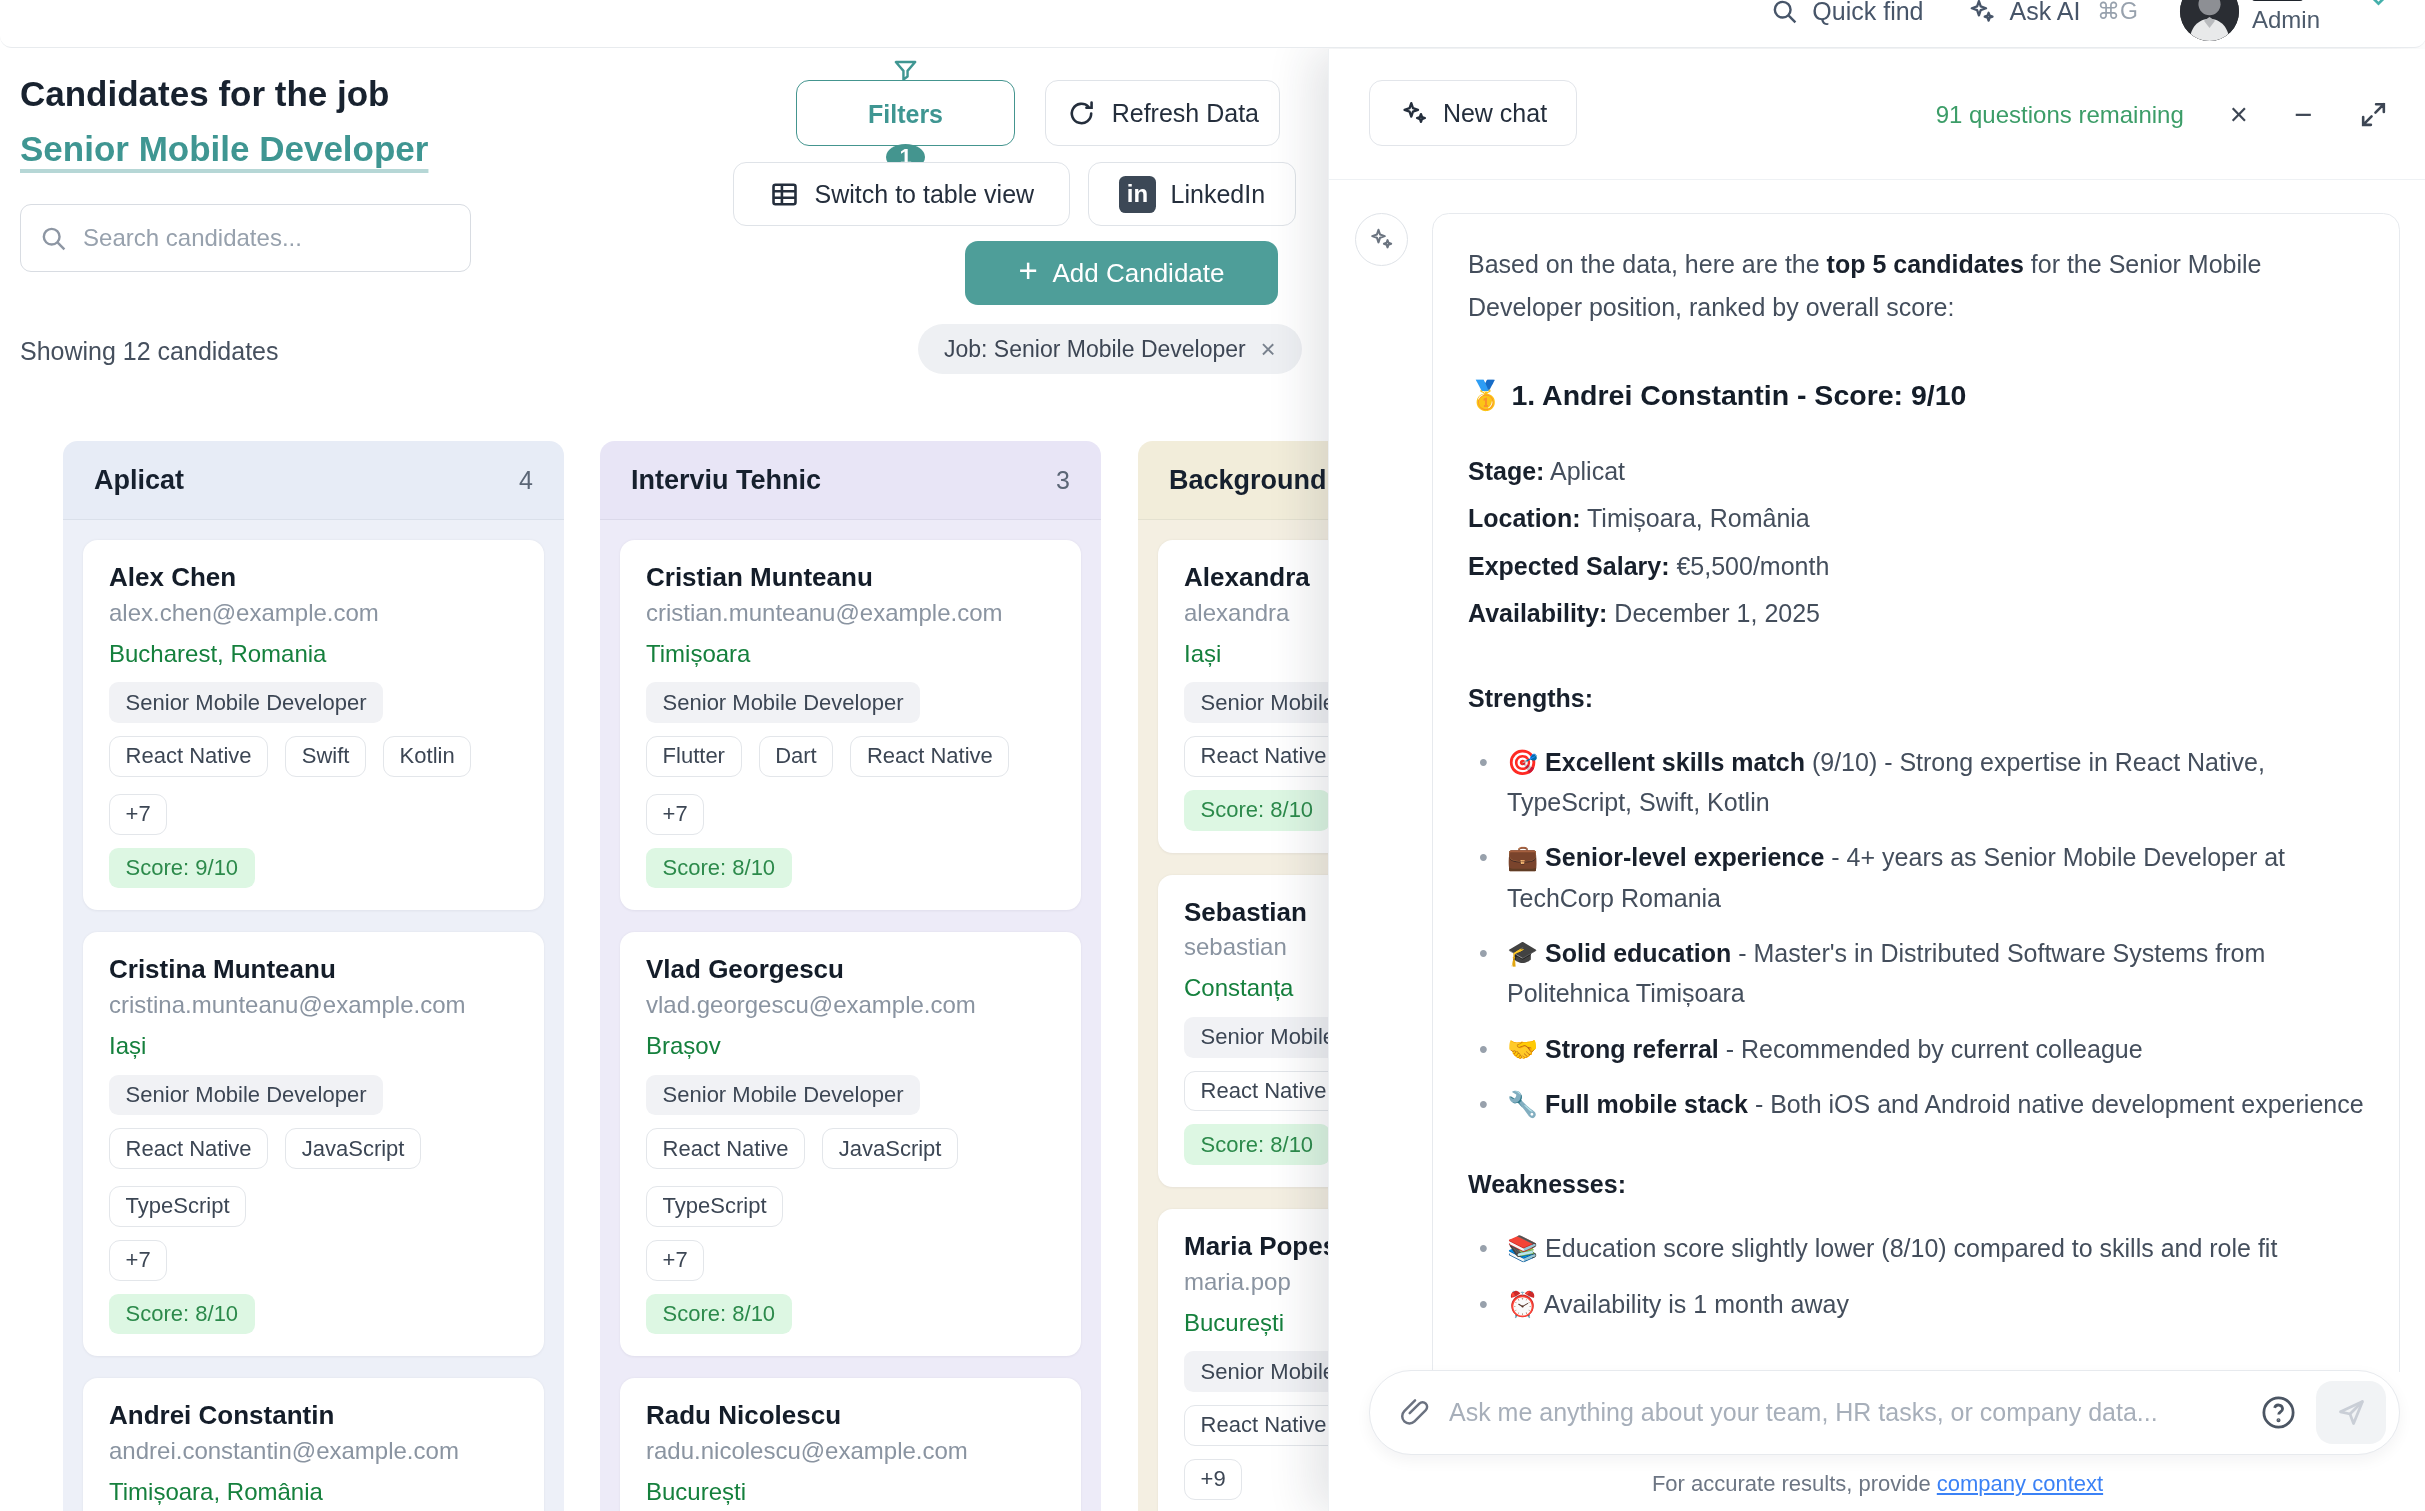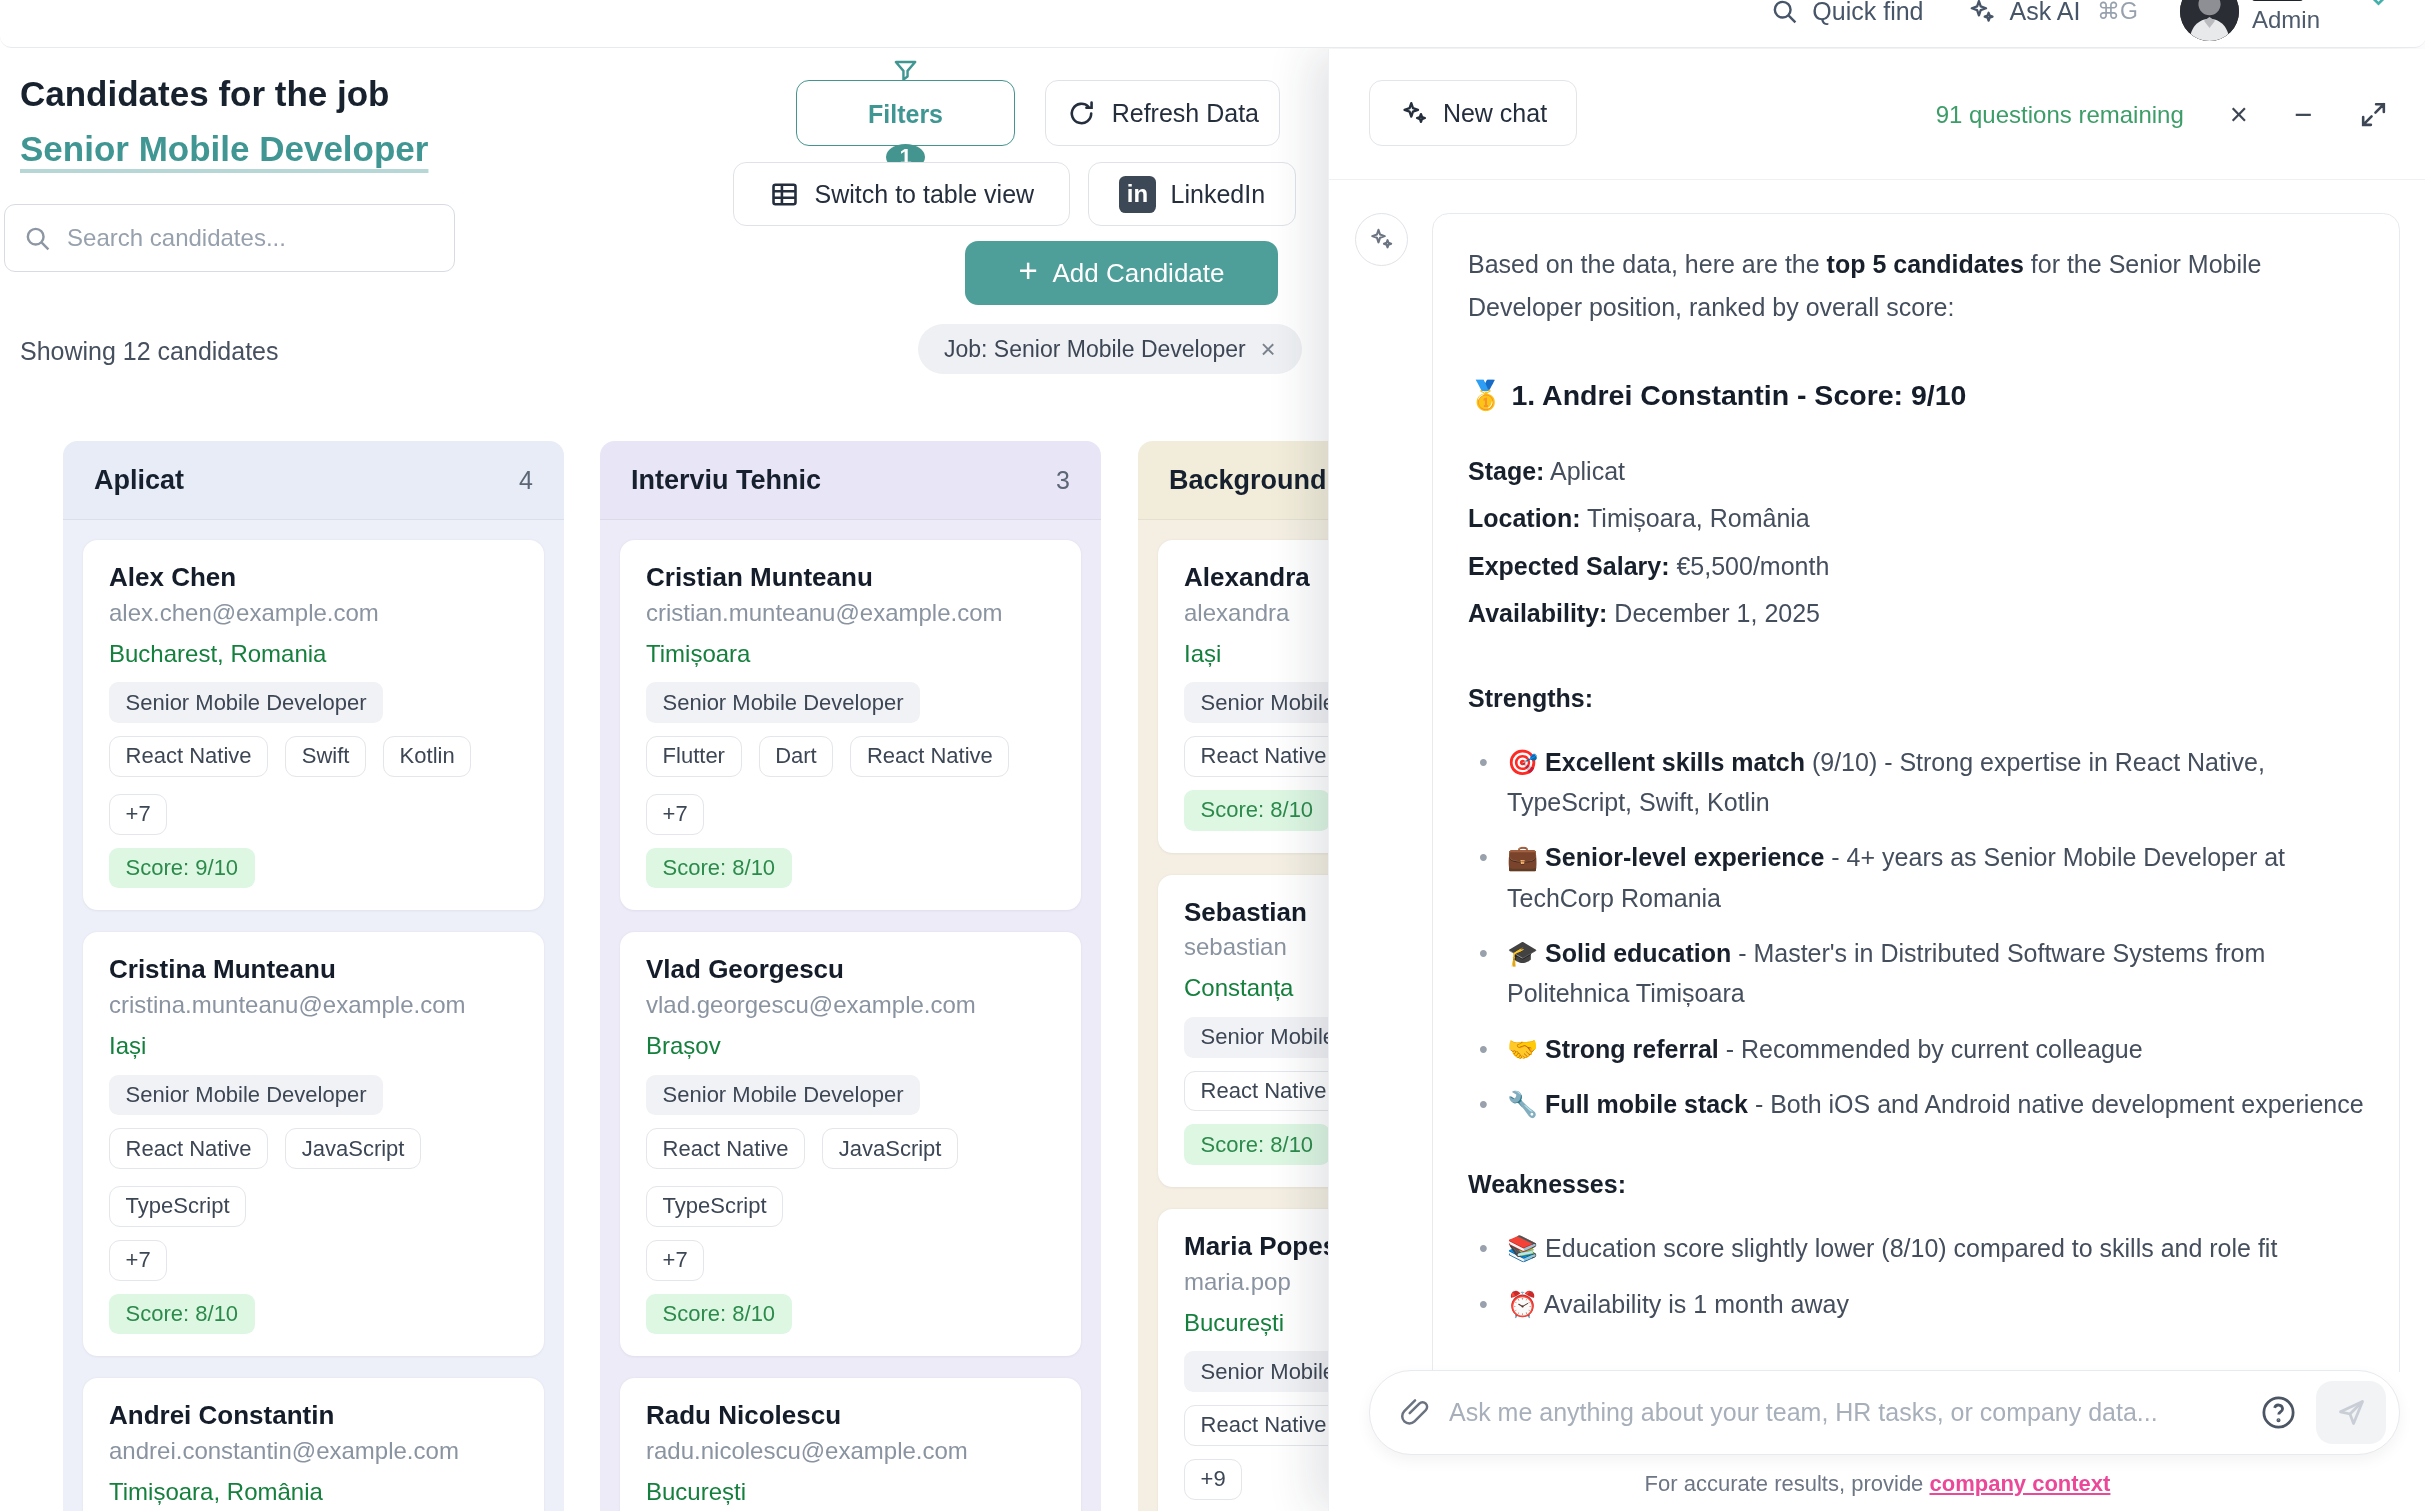--- a/index.html
+++ b/index.html
@@ -23,21 +23,21 @@
   .tb-user { display:flex; flex-direction:column; line-height:1.1; }
   .tb-user-name { width:51px; height:11px; background:#1f242c; border-radius:2.8px; margin-bottom:5.5px; }
   .tb-user-role { font-size:24px; color:#4c5a6b; }
   .tb-chevron { color:#44b0ab; margin-top:-24px; }
 
   
   .page-title { position:absolute; left:20px; top:74px; font-size:35px; font-weight:700; color:#18222f; }
   .job-link { position:absolute; left:20px; top:129px; font-size:35px; font-weight:700; color:#3f9692;
               text-decoration:underline; text-decoration-color:rgba(63,150,146,.38);
               text-decoration-thickness:3.7px; text-underline-offset:8.3px; cursor:pointer; }
-  .searchbox { position:absolute; left:4px; top:204px; width:451px; height:68px;
+  .searchbox { position:absolute; left:20px; top:204px; width:451px; height:68px;
                border:1.8px solid #d8dce2; border-radius:11px; background:#fff;
                display:flex; align-items:center; padding:0 18.4px; gap:14.7px; }
   .searchbox input { border:none; outline:none; flex:1; font-size:24px; color:#334155;
                      font-family:inherit; background:transparent; }
   .searchbox input::placeholder { color:#97a1ad; }
 
   .btn { position:absolute; display:flex; align-items:center; justify-content:center; gap:14.7px;
          background:#fff; border:1.8px solid #dfe3e8; border-radius:13px; font-size:25px;
          color:#242e3c; cursor:pointer; font-weight:400; }
   .btn-filters { left:796px; top:80px; width:219px; height:66px; border-color:#44958f;
@@ -120,21 +120,21 @@
                    display:flex; align-items:center; padding:0 13px 0 27.6px; gap:18.4px;
                    box-shadow:0 5.5px 14.7px rgba(15,23,42,.05); }
   .chat-inputbar input { flex:1; border:none; outline:none; font-size:25px; color:#334155;
                          font-family:inherit; background:transparent; }
   .chat-inputbar input::placeholder { color:#a7afba; }
   .send-btn { width:70px; height:63px; border-radius:16.6px; background:#f1f3f5; border:none;
               display:flex; align-items:center; justify-content:center; cursor:pointer; color:#c9ced6; }
   .help-ico { color:#4b5563; cursor:pointer; }
   .chat-footer { position:absolute; bottom:14.7px; left:0; right:0; text-align:center;
                  font-size:22px; color:#6d7684; }
-  .chat-footer a { color:#ec4899; text-decoration:underline; cursor:pointer;font-weight:bold; }
+  .chat-footer a { color:#3b82f6; text-decoration:underline; cursor:pointer; }
 </style>
 </head>
 <body>
 
 <div class="topbar">
   <div class="topbar-content">
     <div class="tb-item">
       <span>
         <svg width="29" height="29" viewBox="0 0 24 24" fill="none" stroke="#475569" stroke-width="2">
             <circle cx="10.5" cy="10.5" r="6.5"></circle>

